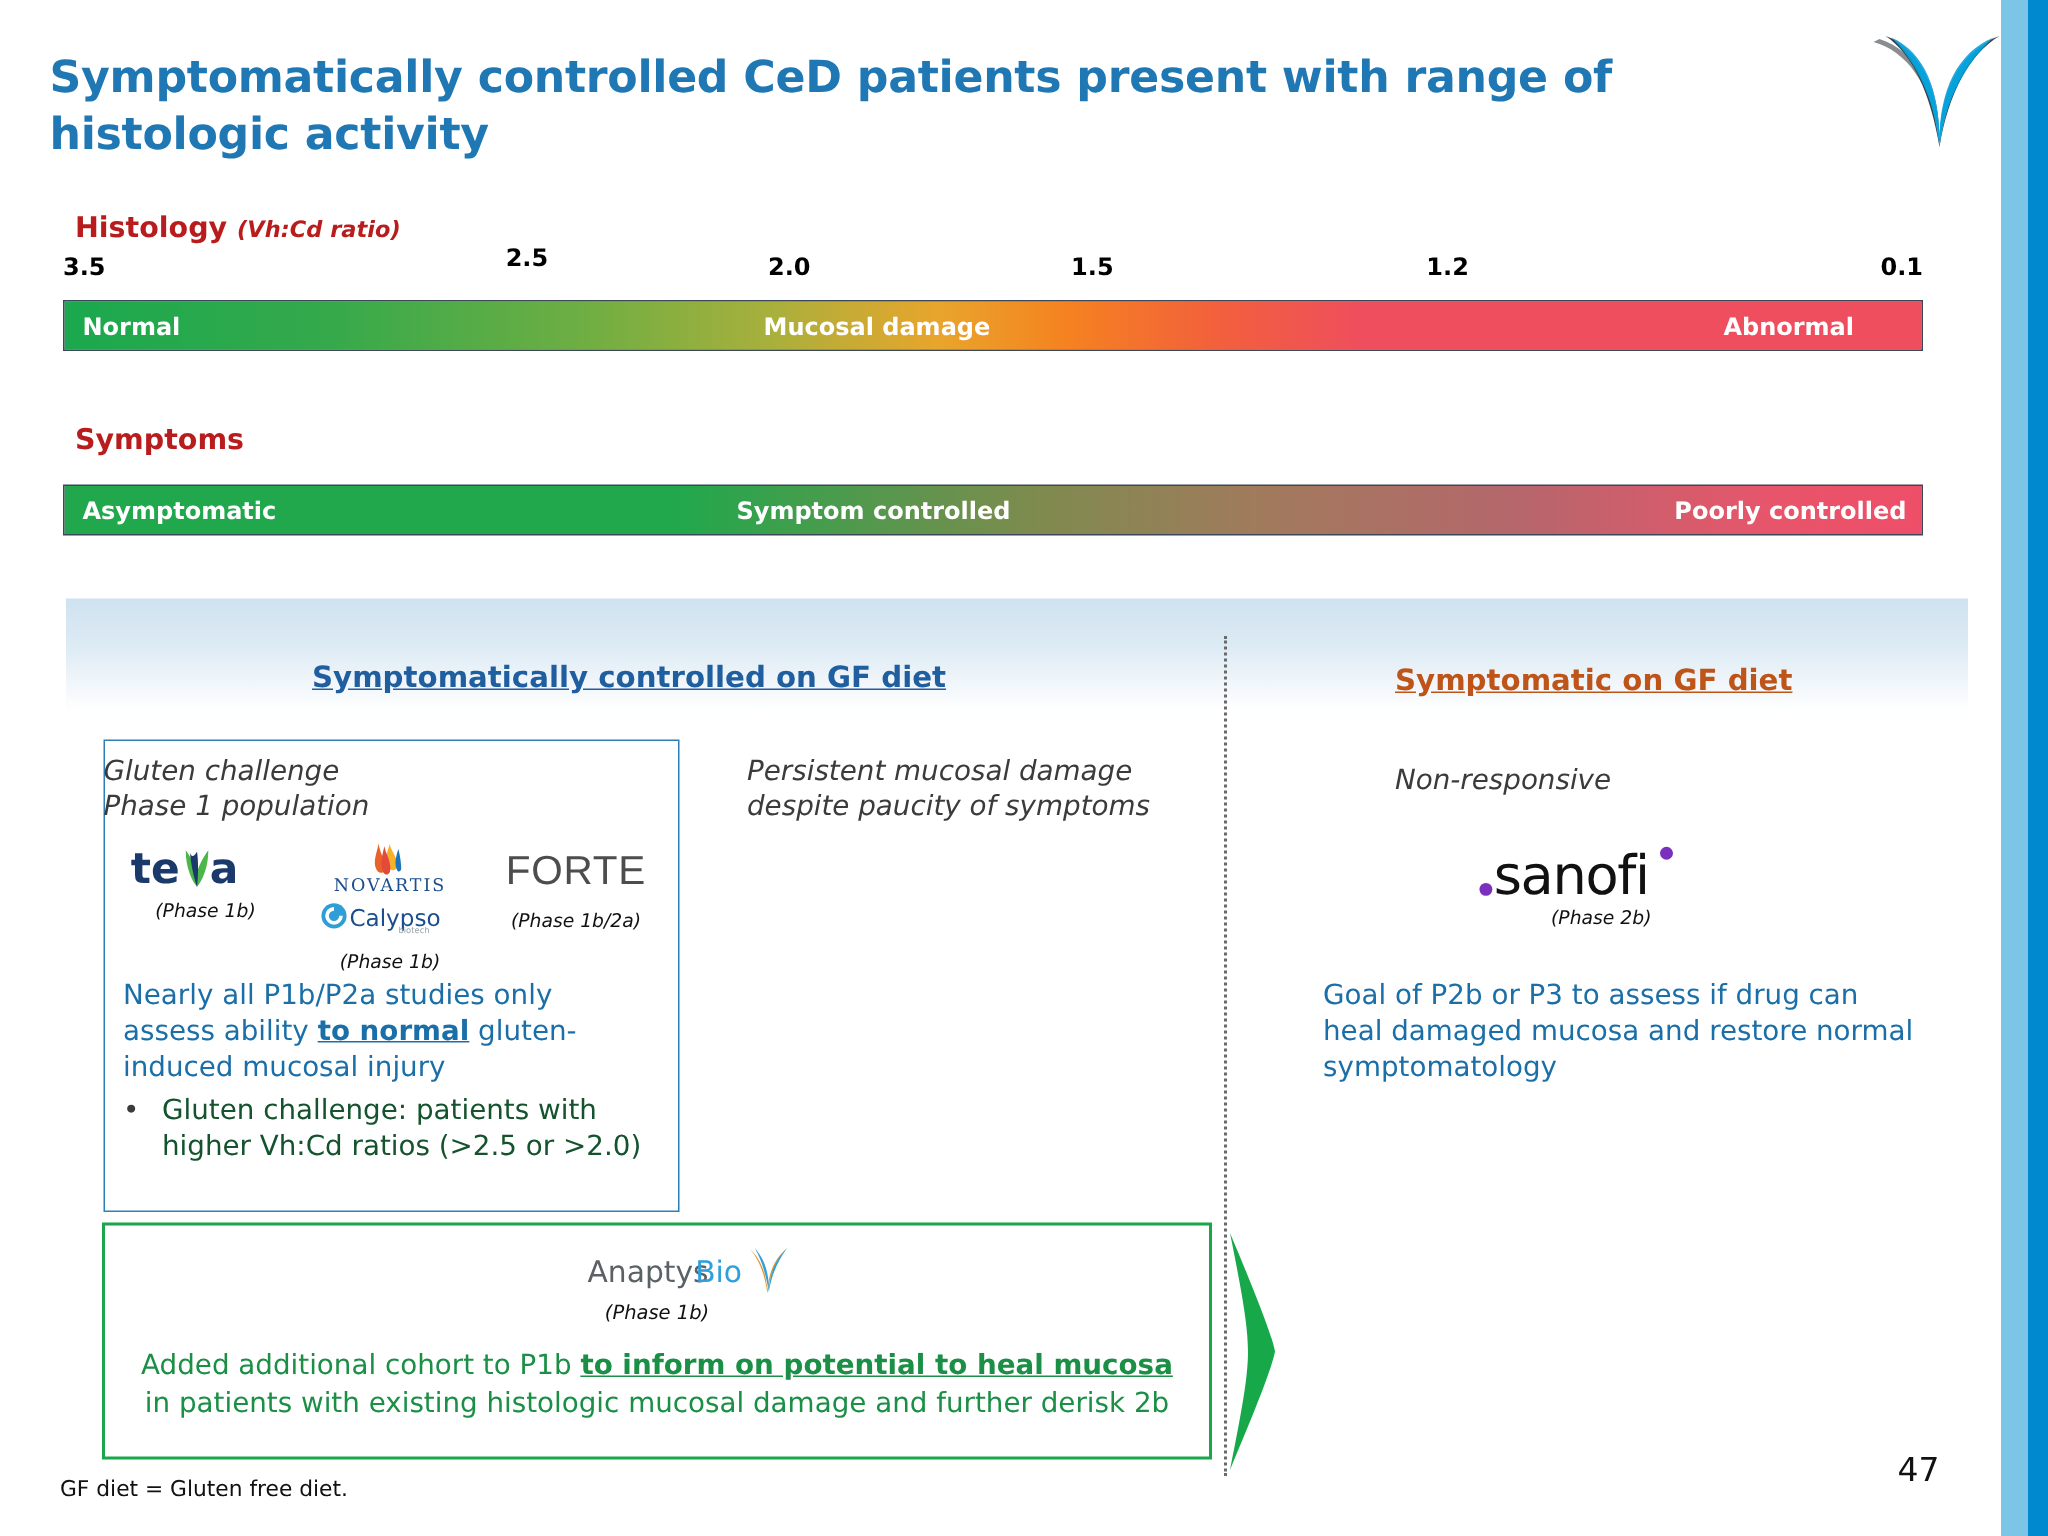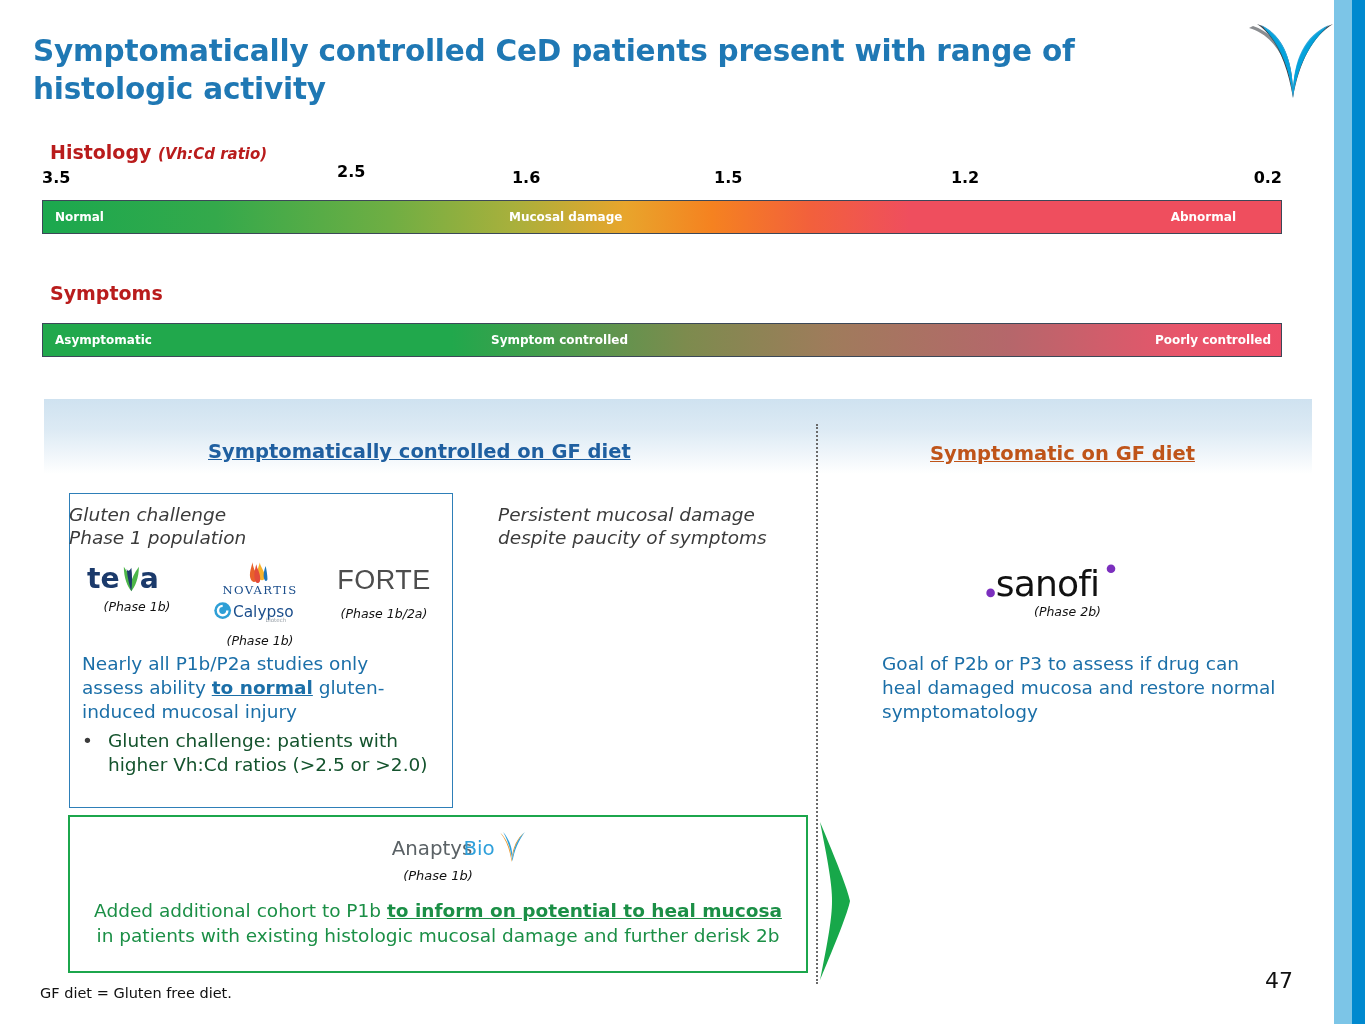--- a/index.html
+++ b/index.html
@@ -45,21 +45,21 @@
   #histology-bar{top:200px;
     background:linear-gradient(to right,
       #1BA84E 0%, #34A94B 14%, #6FAE43 28%, #A8B03C 38%,
       #E8A52C 47%, #F58220 54%, #F2603C 62%, #EF4E5E 70%, #EF4E5E 100%);
   }
   #symptoms-bar{top:323px;
     background:linear-gradient(to right,
       #21A84C 0%, #21A84C 33%, #7D8B4E 52%, #A07B5C 64%,
       #B5676B 78%, #E8556B 92%, #EE4E68 100%);
   }
-  .bar-text{position:absolute;color:#fff;font-weight:bold;font-size:12px;white-space:nowrap;text-align:center;}
+  .bar-text{position:absolute;color:#fff;font-weight:bold;font-size:16px;white-space:nowrap;text-align:center;}
 
   
   .grad-band{
     position:absolute;left:44px;top:399px;width:1268px;height:75px;
     background:linear-gradient(to bottom,#CFE2F0 0%,#DCEAF4 40%,#F2F7FB 78%,#FFFFFF 100%);
   }
 
   
   .divider{
     position:absolute;left:816px;top:424px;width:0;height:560px;
@@ -149,24 +149,24 @@
   </div>
 
   <div class="sec-label" id="histology-label">
     <span>Histology</span>
     <span class="sub">(Vh:Cd ratio)</span>
   </div>
 
   <div class="ticks" id="histology-ticks">
       <span class="tick" style="left: 0px;">3.5</span>
       <span class="tick" style="left: 295.12px; top: -6px;">2.5</span>
-      <span class="tick" style="left: 469.96px;">1.6</span>
+      <span class="tick" style="left: 469.96px;">2.0</span>
       <span class="tick" style="left: 672.08px;">1.5</span>
       <span class="tick" style="left: 908.92px;">1.2</span>
-      <span class="tick" style="left: auto; right: 0px;">0.2</span>
+      <span class="tick" style="left: auto; right: 0px;">0.1</span>
     </div>
 
   <div class="bar" id="histology-bar">
     <span class="bar-text" style="left:12px;">Normal</span>
     <span class="bar-text" style="left:466px;">Mucosal damage</span>
     <span class="bar-text" style="right:45px;">Abnormal</span>
   </div>
 
   <div class="sec-label" id="symptoms-label">
     <span>Symptoms</span>
@@ -238,20 +238,21 @@
 
   <div class="body-blue" id="blue-para">
     <span>Nearly all P1b/P2a studies only assess ability </span><span class="ul-bold">to normal</span><span> gluten-induced mucosal injury</span>
   </div>
 
   <div class="body-blue" id="blue-bullet">
     <span class="dot">•</span>
     <span class="btxt">Gluten challenge: patients with higher Vh:Cd ratios (&gt;2.5 or &gt;2.0)</span>
   </div>
 
+  <div class="cap-italic" id="cap-nonresp">Non-responsive</div>
 
   <div id="sanofi-wrap">
     <div>
       <svg viewBox="0 0 200 46" width="172" height="40">
         <circle cx="10" cy="38" r="5" fill="#7B2FBE"></circle>
         <text x="16" y="42" font-family="DejaVu Sans, sans-serif" font-size="42" fill="#111111" letter-spacing="-1">sanofi</text>
         <circle cx="150" cy="10" r="5" fill="#7B2FBE"></circle>
       </svg>
     </div>
     <div class="phase">(Phase 2b)</div>

